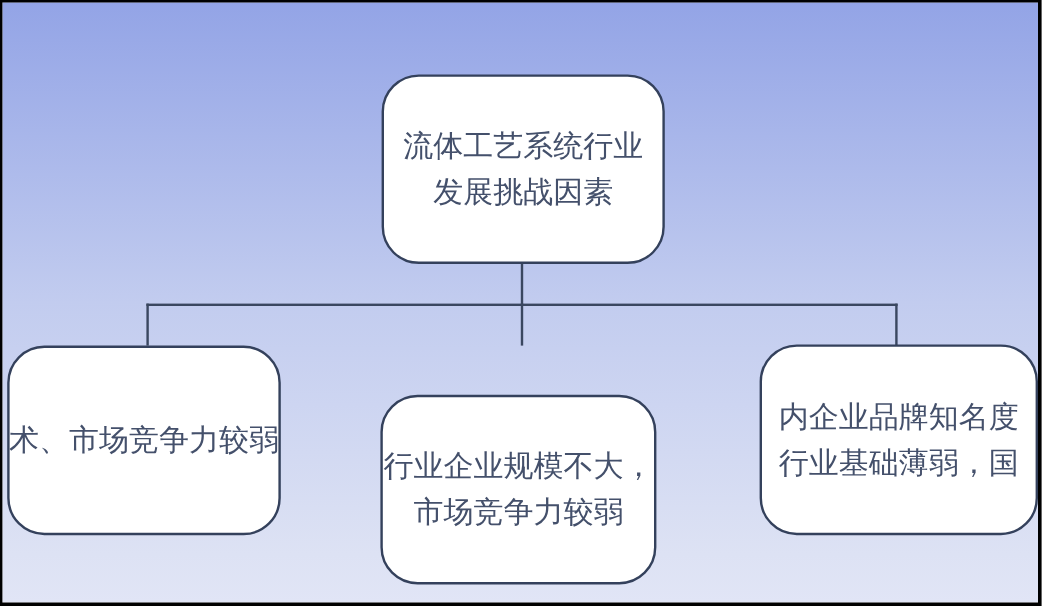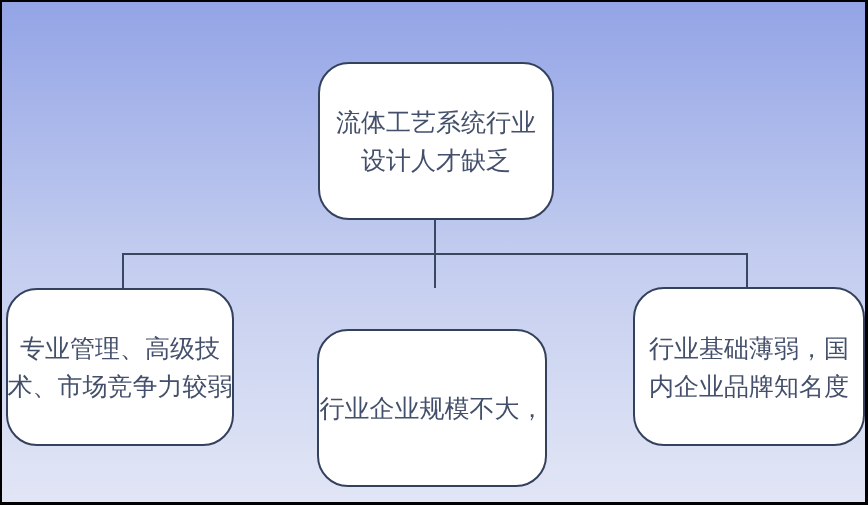--- a/index.html
+++ b/index.html
@@ -60,36 +60,36 @@
   .conn-drop-mid   { left: 432px; top: 251px; width: 2px; height: 35px; }
   .conn-drop-right { left: 744px; top: 251px; width: 2px; height: 35px; }
 </style>
 </head>
 <body>
 
 <div class="canvas">
 
   <div class="node node-root">
     <div class="line">流体工艺系统行业</div>
-    <div class="line">设计人才缺乏</div>
+    <div class="line">发展挑战因素</div>
   </div>
 
   <div class="connector conn-stem"></div>
   <div class="connector conn-rail"></div>
   <div class="connector conn-drop-left"></div>
   <div class="connector conn-drop-mid"></div>
   <div class="connector conn-drop-right"></div>
 
   <div class="node node-child1">
-    <div class="line">专业管理、高级技</div>
     <div class="line">术、市场竞争力较弱</div>
   </div>
 
   <div class="node node-child2">
     <div class="line">行业企业规模不大，</div>
+    <div class="line">市场竞争力较弱</div>
   </div>
 
   <div class="node node-child3">
+    <div class="line">内企业品牌知名度</div>
     <div class="line">行业基础薄弱，国</div>
-    <div class="line">内企业品牌知名度</div>
   </div>
 
 </div>
 
 </body></html>

